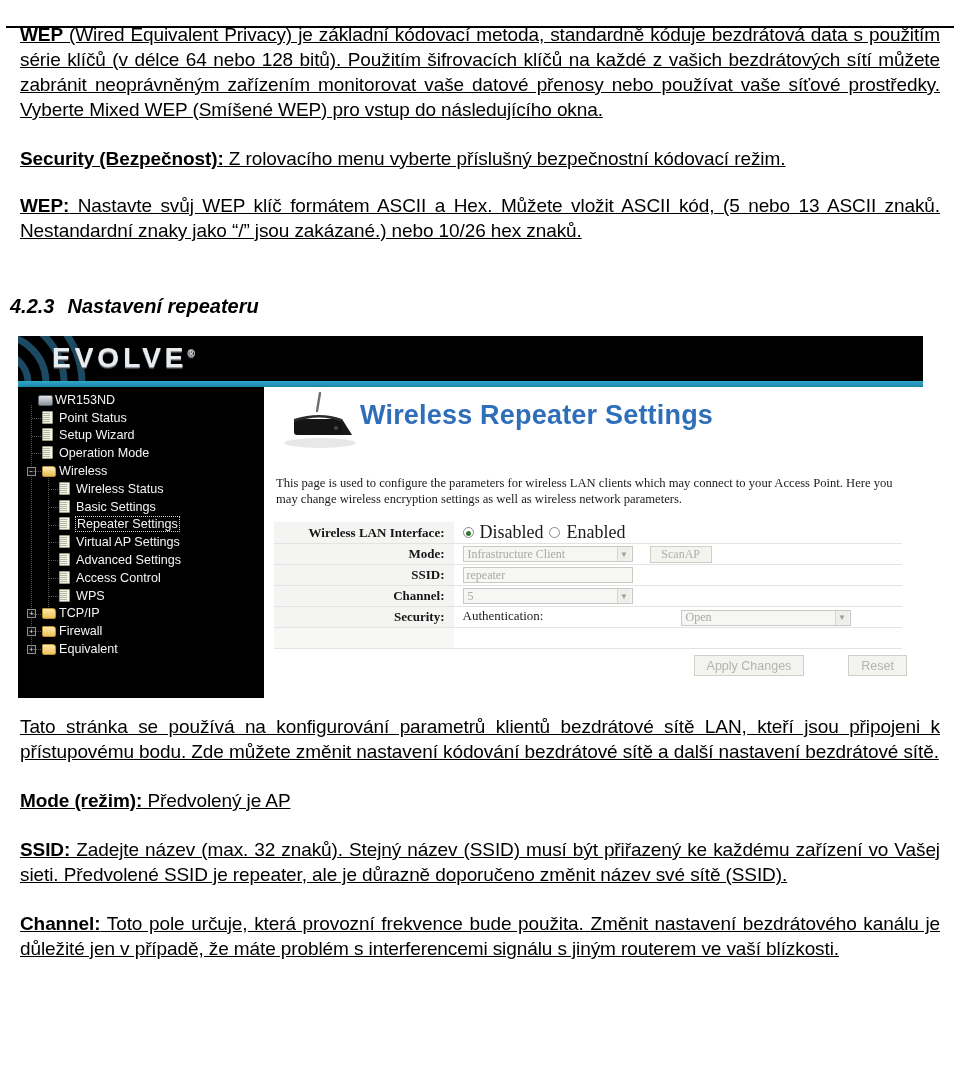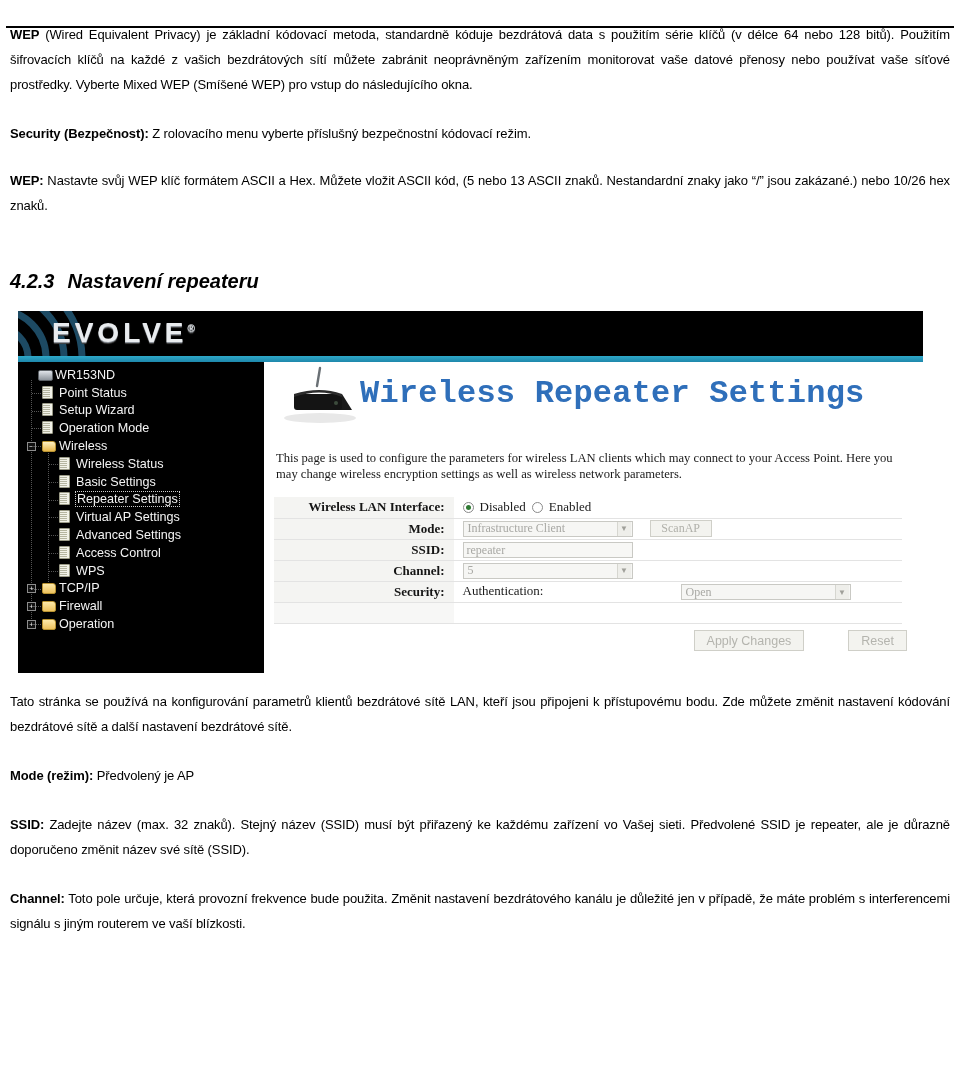--- a/index.html
+++ b/index.html
@@ -24,25 +24,26 @@
 
   .top-rule {
     position: absolute;
     left: 6px; right: 6px;
     top: 4px;
     height: 2px;
     background: #000;
   }
 
   p.para {
-    margin: 0;
-    font-size: 13px;
+    margin: 10px;
+    font-size: 19px;
     line-height: 25px;
     text-align: justify;
     letter-spacing: -0.1px;
+    text-decoration: underline;
   }
   p.para b { font-weight: bold; }
 
   .block-1 { margin-top: 22px; }
   .block-2 { margin-top: 24px; }
   .block-3 { margin-top: 22px; }
 
   h2.section-heading {
     font-size: 20px;
     font-weight: bold;
@@ -202,23 +203,23 @@
     background: #fff;
   }
   .dev-img {
     position: absolute;
     left: 14px; top: 4px;
     width: 86px; height: 62px;
   }
   .panel-title {
     position: absolute;
     left: 96px; top: 13px;
-    font-family: Liberation Mono, monospace;
+    font-family: Liberation Sans, sans-serif;
     font-weight: bold;
-    font-size: 32px;
+    font-size: 27px;
     color: #2f6fba;
     letter-spacing: 0.2px;
   }
   .panel-desc {
     position: absolute;
     left: 12px; top: 88px;
     width: 620px;
     font-family: "Liberation Serif", serif;
     font-size: 12.6px;
     line-height: 16px;
@@ -267,21 +268,21 @@
     flex: 0 0 auto;
   }
   .radio.on:after {
     content: "";
     position: absolute;
     left: 2.5px; top: 2.5px;
     width: 5px; height: 5px;
     border-radius: 50%;
     background: #2f7a33;
   }
-  .radio-lbl { font-size: 13px; color: #1a1a1a; }
+  .radio-lbl { font-size: 18px; color: #1a1a1a; }
 
   .ctl-select {
     display: inline-flex;
     align-items: center;
     justify-content: space-between;
     width: 170px; height: 16px;
     border: 1px solid #c9c9c4;
     background: #f6f6f4;
     color: #a8a8a4;
     font-size: 12px;
@@ -484,21 +485,21 @@
               <span class="ico-folder" style="display: block;"></span>
             </span>
             <span class="lbl">Firewall</span>
           </div>
           <div class="tnode lvl1">
             <div class="expander">+</div>
             <div class="dot-h" style="left: 6px; width: 10px;"></div>
             <span class="ico">
               <span class="ico-folder" style="display: block;"></span>
             </span>
-            <span class="lbl">Operation</span>
+            <span class="lbl">Equivalent</span>
           </div>
         </div>
     </div>
 
     <div class="shot-main">
 
       <svg class="dev-img" viewBox="0 0 86 62">
         <line x1="42" y1="2" x2="39" y2="20" stroke="#6a7075" stroke-width="2.4" stroke-linecap="round"></line>
         <ellipse cx="42" cy="52" rx="36" ry="5" fill="#e8e8e8"></ellipse>
         <path d="M16 28 L64 28 L74 44 L26 44 Z" fill="#1a1a1a"></path>

